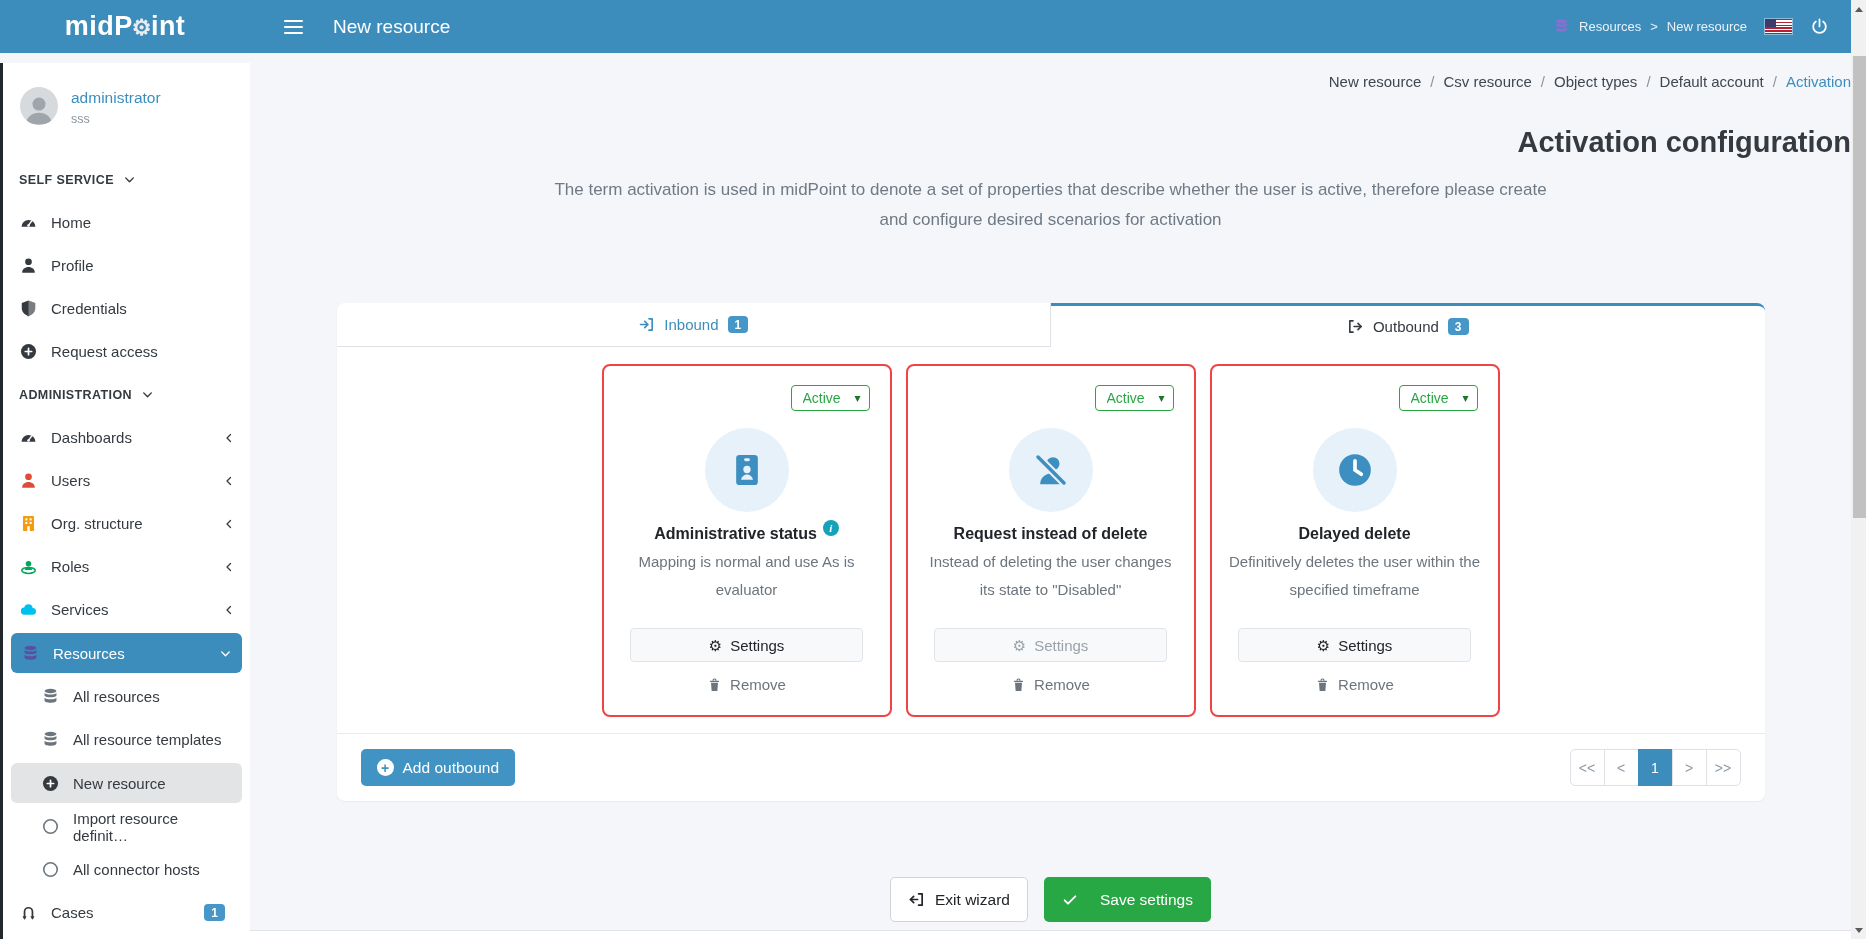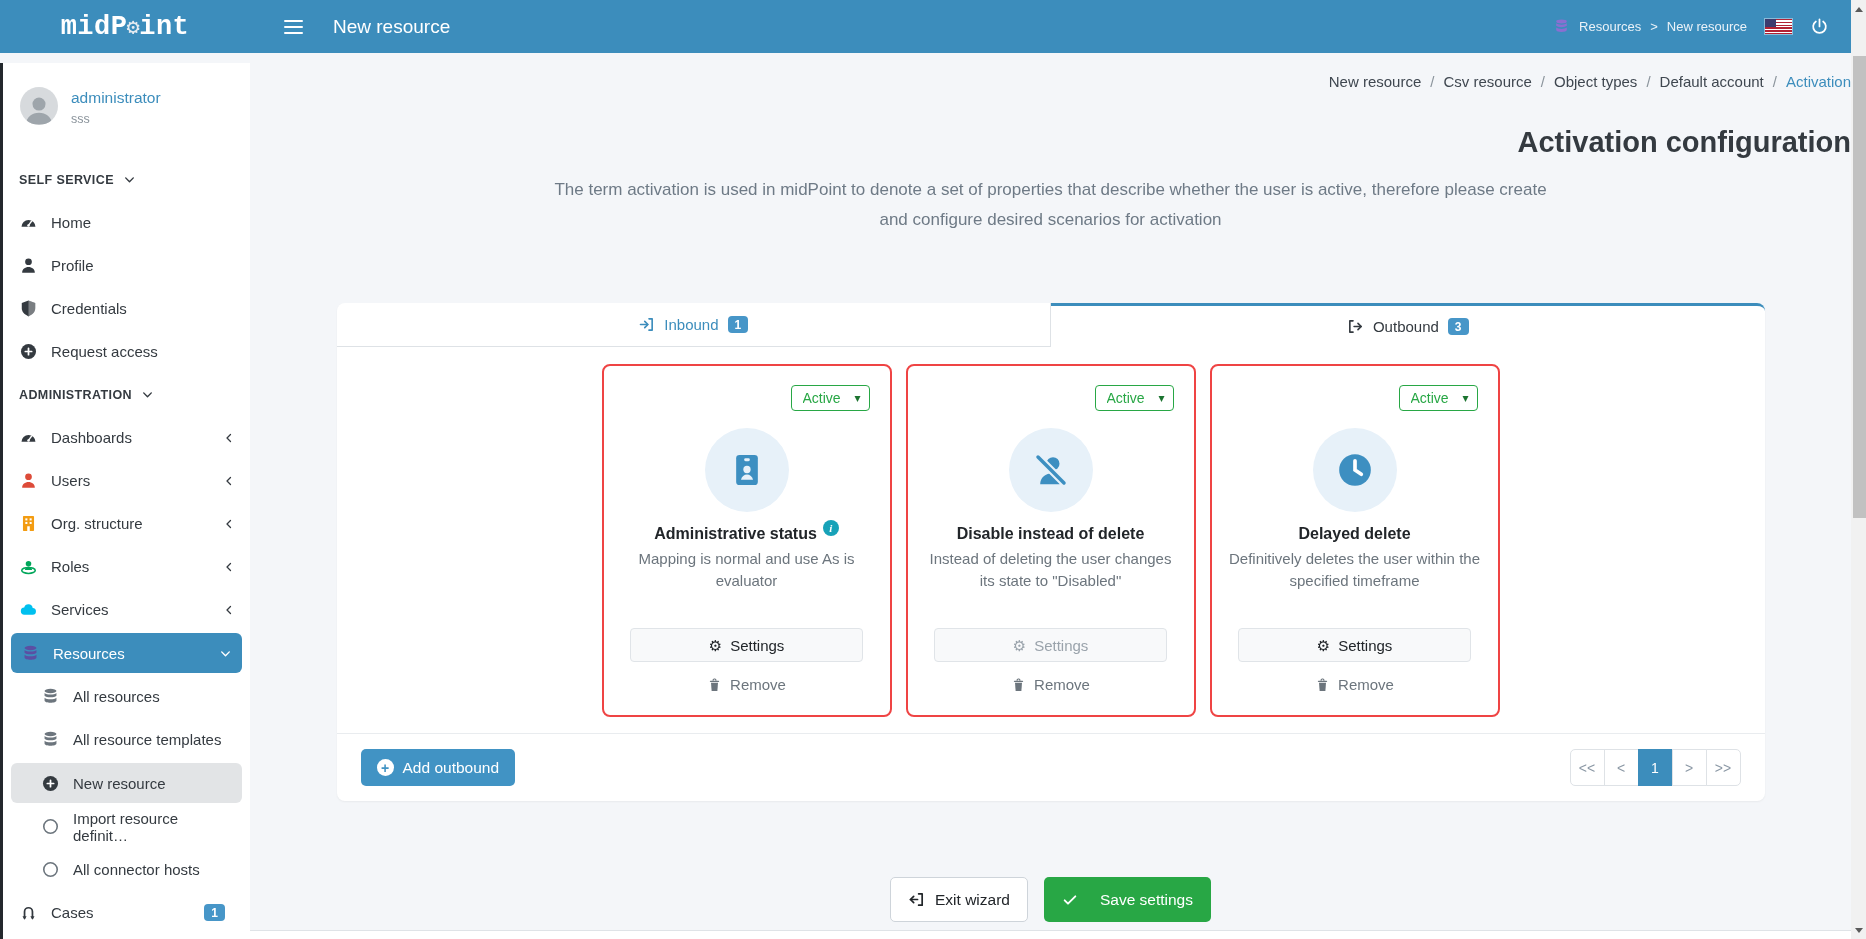--- a/index.html
+++ b/index.html
@@ -3,21 +3,21 @@
 <meta charset="utf-8">
 <style>
   *{box-sizing:border-box;margin:0;padding:0}
   html,body{width:1866px;height:939px}
   body{position:relative;overflow:hidden;background:#f4f6f9;font-family:"Liberation Sans","DejaVu Sans",sans-serif;color:#343a40}
   a{text-decoration:none;cursor:pointer}
   .icn{display:inline-block;vertical-align:middle;flex:none}
 
   
   .navbar{position:absolute;left:0;top:0;width:1851px;height:53px;background:#3c8dbc;display:flex;align-items:center;color:#fff;z-index:5}
-  .brand{width:250px;display:flex;justify-content:center;align-items:center;font-weight:bold;font-size:27px;letter-spacing:.5px;cursor:pointer;font-family:Liberation Mono, monospace}
+  .brand{width:250px;display:flex;justify-content:center;align-items:center;font-weight:bold;font-size:27px;letter-spacing:.5px;cursor:pointer;font-family:Liberation Sans, sans-serif}
   .logo-gear{font-size:22px;color:#e7ecf1;margin:0 -1px;position:relative;top:1px}
   .hamburger{margin-left:30px;display:flex;flex-direction:column;gap:4px;cursor:pointer;padding:6px 4px}
   .hamburger i{display:block;width:19px;height:2px;background:#fff;border-radius:1px}
   .nav-title{font-size:19px;margin-left:26px;font-weight:400}
   .nav-right{margin-left:auto;display:flex;align-items:center;gap:18px;padding-right:22px;font-size:13px}
   .nav-bc{display:flex;align-items:center;gap:9px;color:#eaf2f8}
   .nav-bc a{color:#eaf2f8}
   .flag{width:27px;height:15px;position:relative;background:repeating-linear-gradient(#b22234 0 1.4px,#fff 1.4px 2.8px);box-shadow:0 0 0 1px rgba(255,255,255,.4);cursor:pointer}
   .flag::after{content:"";position:absolute;left:0;top:0;width:11px;height:8px;background:#3c3b6e}
   .power-btn{cursor:pointer;display:flex;align-items:center}
@@ -66,21 +66,21 @@
 
   .cards{display:flex;justify-content:center;gap:14px;padding-top:17px}
   .card{width:290px;height:353px;border:2px solid #ef4444;border-radius:8px;background:#fff;display:flex;flex-direction:column;align-items:center}
   .select-wrap{align-self:flex-end;margin:19px 20px 0 0;position:relative}
   select.state{appearance:none;-webkit-appearance:none;border:1px solid #28a745;color:#28a745;background:#fff;border-radius:4px;font-size:14px;padding:4px 27px 4px 11px;font-family:inherit;cursor:pointer}
   .sel-chev{position:absolute;right:9px;top:50%;transform:translateY(-52%);color:#1c7430;pointer-events:none;font-size:12px}
   .card-circle{width:84px;height:84px;border-radius:50%;background:#e7f1f9;margin-top:17px;display:flex;align-items:center;justify-content:center}
   .card-circle svg{width:40px;height:40px}
   .card-title{margin-top:13px;font-size:16px;font-weight:bold;color:#212529;display:flex;align-items:flex-start;gap:6px}
   .info-dot{width:16px;height:16px;border-radius:50%;background:#17a2b8;color:#fff;font-size:11px;font-weight:bold;font-style:italic;display:inline-flex;align-items:center;justify-content:center;position:relative;top:-5px;cursor:pointer;font-family:"Liberation Serif",serif}
-  .card-desc{margin-top:5px;padding:0 15px;text-align:center;font-size:15px;line-height:22px;color:#6c757d}
+  .card-desc{margin-top:5px;padding:0 15px;text-align:center;font-size:15px;line-height:28px;color:#6c757d}
   .btn-settings{margin-top:auto;width:233px;height:34px;background:#f8f9fa;border:1px solid #e0e4e8;border-radius:4px;font-size:15px;color:#212529;display:flex;align-items:center;justify-content:center;gap:8px;cursor:pointer;font-family:inherit}
   .btn-settings.muted{color:#9aa3ab}
   .gear-glyph{font-size:15px;line-height:1}
   .remove-link{margin:14px 0 22px;display:flex;align-items:center;gap:8px;color:#6c757d;font-size:15px;cursor:pointer}
 
   .panel-footer{margin-top:16px;border-top:1px solid #e9ecef;height:68px;display:flex;align-items:center;padding:0 24px}
   .btn-add{background:#4193c4;height:37px;border:none;border-radius:5px;color:#fff;font-size:15.5px;display:flex;align-items:center;gap:9px;padding:0 16px;cursor:pointer;font-family:inherit}
   .add-plus{width:17px;height:17px;border-radius:50%;background:#fff;color:#4193c4;display:flex;align-items:center;justify-content:center;font-weight:bold;font-size:14px;line-height:1}
   .pager{margin-left:auto;display:flex}
   .pager a{min-width:35px;height:37px;display:flex;align-items:center;justify-content:center;background:#fff;border:1px solid #dee2e6;color:#8b98a5;font-size:14px;margin-left:-1px;padding:0 8px}
@@ -408,21 +408,21 @@
           <svg viewBox="0 0 24 24">
               <g fill="#3d8fc1">
                 <circle cx="13.2" cy="8.2" r="3.9"></circle>
                 <path d="M5.5 20.5c0-3.9 3.2-6.5 7.5-6.5 2.9 0 5.3 1.2 6.5 3.1l-2.4 3.4z"></path>
               </g>
               <path d="M4.2 4.2l15.6 15.6" stroke="#e7f1f9" stroke-width="4.6" stroke-linecap="round"></path>
               <path d="M4.2 4.2l15.6 15.6" stroke="#3d8fc1" stroke-width="2.1" stroke-linecap="round"></path>
             </svg>
         </div>
         <div class="card-title">
-          <span>Disable instead of delete</span>
+          <span>Request instead of delete</span>
         </div>
         <div class="card-desc">Instead of deleting the user changes its state to "Disabled"</div>
         <button class="btn-settings muted">
           <span class="gear-glyph">⚙</span>
           <span>Settings</span>
         </button>
         <div class="remove-link">
           <svg class="icn" width="15" height="16" viewBox="0 0 24 24">
               <rect x="4.5" y="5" width="15" height="2.2" rx="1.1" fill="#6c757d"></rect>
               <path d="M9.8 5V4a1.6 1.6 0 0 1 1.6-1.6h1.2A1.6 1.6 0 0 1 14.2 4v1" fill="none" stroke="#6c757d" stroke-width="1.8"></path>

